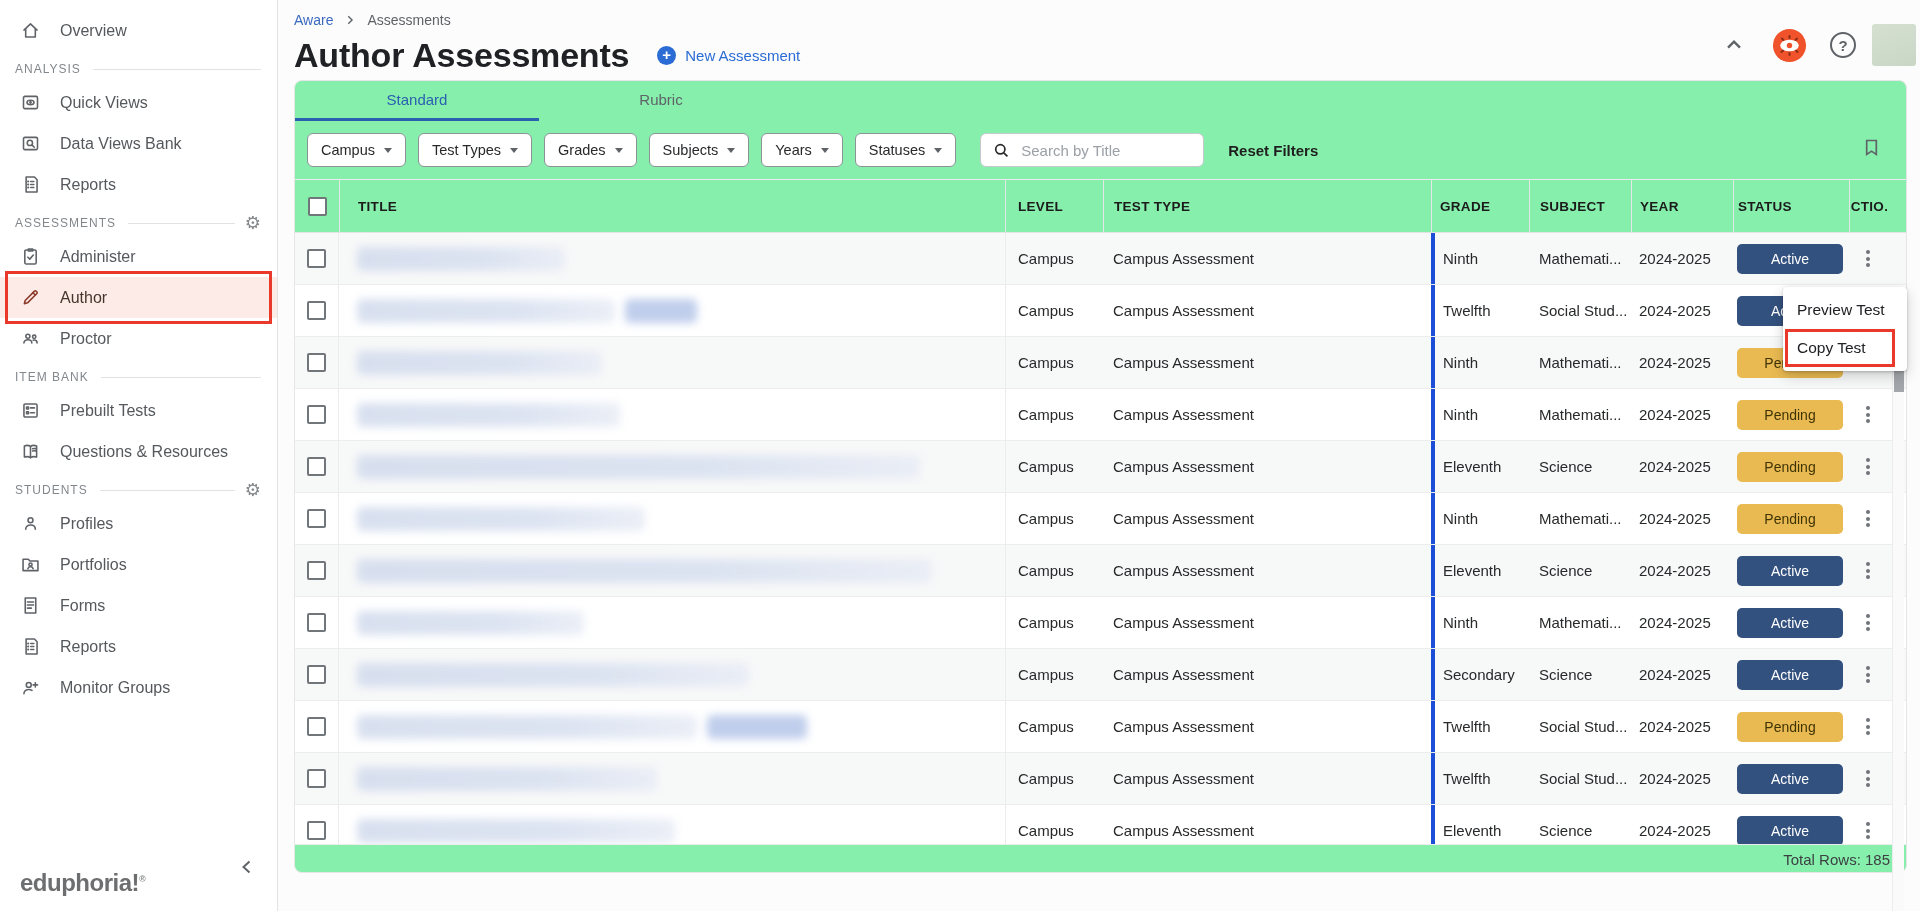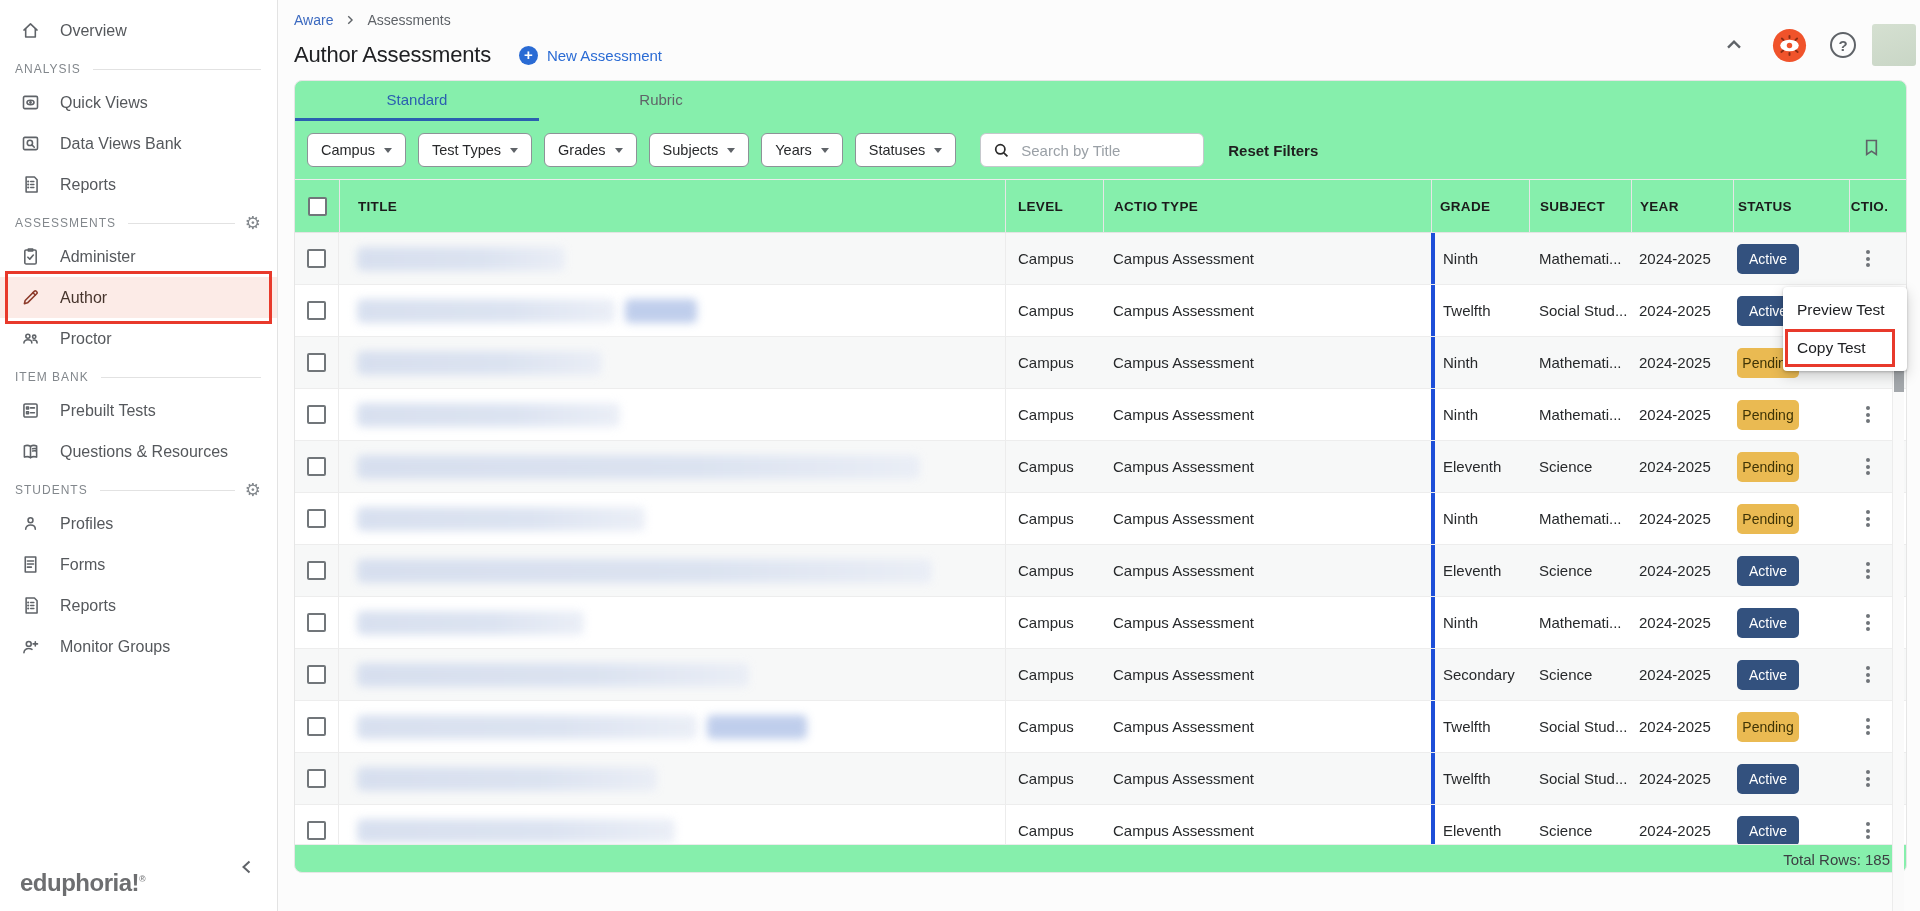--- a/index.html
+++ b/index.html
@@ -29,21 +29,21 @@
   .collapse { margin-left:auto; color:#5f6368; cursor:pointer; display:flex; }
 
   
   .main { flex:1; position:relative; background:#fcfcfc; }
   .page-head { padding:10px 0 0 16px; }
   .breadcrumb { display:flex; align-items:center; height:20px; }
   .bc-link { font-size:14px; color:#3c6ac0; cursor:pointer; }
   .bc-sep { margin:0 10px; display:flex; color:#5f6368; }
   .bc-cur { font-size:14px; color:#5f6368; }
   .title-row { display:flex; align-items:center; margin-top:8px; height:34px; }
-  .page-title { font-size:22px; font-weight:400; color:#202124; letter-spacing:-0.2px; }
+  .page-title { font-size:34px; font-weight:700; color:#202124; letter-spacing:-0.2px; }
   .new-btn { display:flex; align-items:center; margin-left:28px; background:none; border:none; cursor:pointer; }
   .plus-circle { width:19px; height:19px; border-radius:50%; background:#2a6bd4; color:#fff; display:flex; align-items:center; justify-content:center; font-size:15px; font-weight:700; }
   .plus-circle::after { content:"+"; margin-top:-1px; }
   .new-label { margin-left:9px; font-size:15px; font-weight:500; color:#2a6bd4; }
   .top-icons { position:absolute; top:24px; right:4px; display:flex; align-items:center; }
   .chev-up { color:#5f6368; cursor:pointer; display:flex; }
   .aware-eye { margin-left:24px; cursor:pointer; display:flex; }
   .help { margin-left:22px; width:26px; height:26px; border:2px solid #5f6368; border-radius:50%; display:flex; align-items:center; justify-content:center; cursor:pointer; }
   .help::after { content:"?"; font-size:15px; font-weight:700; color:#5f6368; }
   .avatar { margin-left:16px; width:44px; height:42px; border-radius:3px; background:linear-gradient(160deg,#d5e0d1,#c9d6c6); cursor:pointer; }
@@ -83,21 +83,21 @@
   .col-actions { justify-content:center; display:flex; align-items:center; }
   .tbody { height:611px; overflow:hidden; }
   .trow { height:52px; border-bottom:1px solid #ededed; align-items:center; background:#fff; }
   .trow.alt { background:#f7f8f8; }
   .trow .cell { height:100%; display:flex; align-items:center; font-size:15px; color:#27292b; white-space:nowrap; overflow:hidden; }
   .trow .col-cb { border-right:1px solid #ececec; }
   .trow .col-level { border-left:1px solid #ececec; }
   .trow .col-grade { border-left:4px solid #1d4ed8; }
   .blob { height:24px; border-radius:5px; background:linear-gradient(90deg,#d4ddee 0%,#d9e1f0 60%,#e9edf6 100%); filter:blur(4px); opacity:0.9; flex:none; }
   .blob.accent { background:#b9c9ea; margin-left:10px; }
-  .badge { width:62px; height:30px; border-radius:5px; display:flex; align-items:center; justify-content:center; font-size:14px; }
+  .badge { width:106px; height:30px; border-radius:5px; display:flex; align-items:center; justify-content:center; font-size:14px; }
   .badge.active { background:#33517e; color:#fff; font-weight:500; }
   .badge.pending { background:#eaba52; color:#3f3406; }
   .kebab { cursor:pointer; padding:4px 6px; }
   .kebab i { display:block; width:4px; height:4px; border-radius:50%; background:#6f7479; margin:2.5px auto; }
 
   
   .vscroll { position:absolute; top:152px; right:2px; width:12px; height:611px; background:#fafafa; border-left:1px solid #ececec; }
   .sthumb { position:absolute; top:13px; left:1px; width:10px; height:48px; background:#a3a7ab; cursor:grab; }
   .sarrow { position:absolute; left:1px; width:0; height:0; border-left:5px solid transparent; border-right:5px solid transparent; }
   .sarrow.up { top:3px; border-bottom:7px solid #5f6368; }
@@ -228,20 +228,30 @@
           <span class="gear"></span>
         </div>
         <div class="side-item">
           <span class="icon">
             <svg viewBox="0 0 24 24" fill="none" stroke="currentColor" stroke-width="1.8" stroke-linecap="round" stroke-linejoin="round">
               <circle cx="12" cy="8.3" r="2.8"></circle>
               <path d="M6.5 18.5c0-3 2.5-4.8 5.5-4.8s5.5 1.8 5.5 4.8"></path>
             </svg>
           </span>
           <span class="item-label">Profiles</span>
+        </div>
+        <div class="side-item">
+          <span class="icon">
+            <svg viewBox="0 0 24 24" fill="none" stroke="currentColor" stroke-width="1.8" stroke-linecap="round" stroke-linejoin="round">
+              <path d="M3.5 6h6l1.8 2h9.2v11h-17z"></path>
+              <circle cx="12" cy="12" r="1.8"></circle>
+              <path d="M9 16.8c.4-1.4 1.6-2.2 3-2.2s2.6.8 3 2.2"></path>
+            </svg>
+          </span>
+          <span class="item-label">Portfolios</span>
         </div>
         <div class="side-item">
           <span class="icon">
             <svg viewBox="0 0 24 24" fill="none" stroke="currentColor" stroke-width="1.8" stroke-linecap="round" stroke-linejoin="round">
               <path d="M6 3.5h12v17H6z"></path>
               <path d="M8.5 8h7M8.5 11.5h7M8.5 15h4.5"></path>
             </svg>
           </span>
           <span class="item-label">Forms</span>
         </div>
@@ -368,21 +378,21 @@
         </span>
       </div>
 
       <div class="table">
         <div class="thead tgrid">
           <span class="cell col-cb">
               <span class="cb"></span>
             </span>
           <span class="cell col-title th">TITLE</span>
           <span class="cell col-level th">LEVEL</span>
-          <span class="cell col-testtype th">ACTIO TYPE</span>
+          <span class="cell col-testtype th">TEST TYPE</span>
           <span class="cell col-grade th">GRADE</span>
           <span class="cell col-subject th">SUBJECT</span>
           <span class="cell col-year th">YEAR</span>
           <span class="cell col-status th">STATUS</span>
           <span class="cell col-actions th">ACTIO...</span>
         </div>
         <div class="tbody" id="tbody">
             <div class="trow tgrid alt">
               <span class="cell col-cb">
                 <span class="cb"></span>

